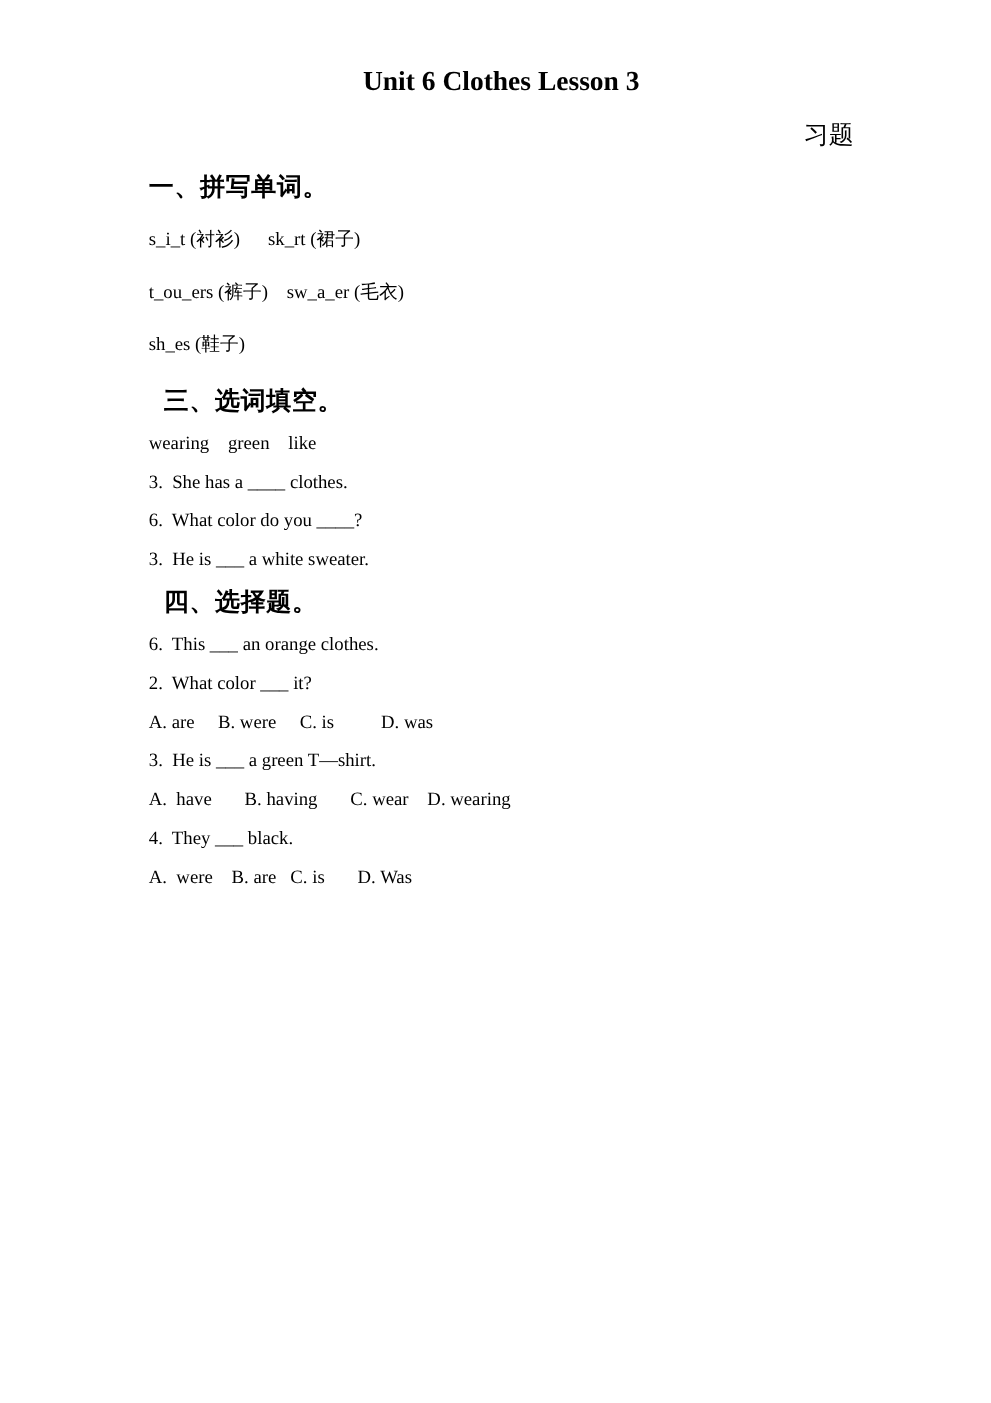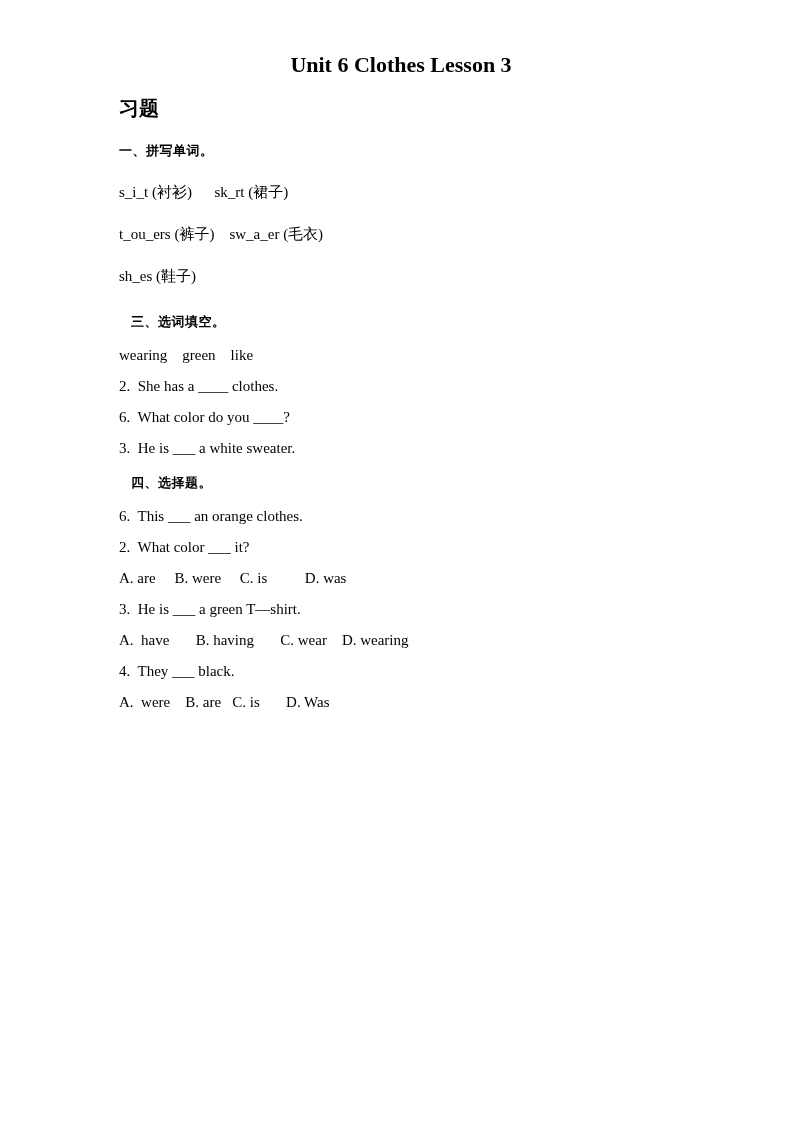--- a/index.html
+++ b/index.html
@@ -23,31 +23,31 @@
     font-family: "Liberation Serif", serif;
     font-size: 22px;
     font-weight: bold;
     text-align: center;
     line-height: 26px;
     margin: 0 0 17px 0;
   }
   .doc-subtitle {
     font-family: "Liberation Sans", sans-serif;
     font-size: 20px;
-    font-weight: bold;
-    text-align: left;
+    font-weight: normal;
+    text-align: right;
     line-height: 26px;
     margin: 0 0 16px 0;
   }
   .sec {
     margin: 0;
   }
   .sec-heading {
     font-family: "Liberation Sans", sans-serif;
-    font-size: 13px;
+    font-size: 20px;
     font-weight: bold;
     line-height: 27px;
     margin: 0 0 18px 0;
     letter-spacing: 0.5px;
   }
   .line {
     font-family: "Liberation Serif", serif;
     font-size: 15px;
     line-height: 20px;
     margin: 0 0 22px 0;
@@ -74,21 +74,21 @@
     <h3 class="sec-heading">一、拼写单词。</h3>
     <p class="line">s_i_t (衬衫)      sk_rt (裙子)</p>
     <p class="line">t_ou_ers (裤子)    sw_a_er (毛衣)</p>
     <p class="line">sh_es (鞋子)</p>
   </section>
 
 
   <section class="sec sec--tight">
     <h3 class="sec-heading">三、选词填空。</h3>
     <p class="line">wearing    green    like</p>
-    <p class="line">2.  She has a ____ clothes.</p>
+    <p class="line">3.  She has a ____ clothes.</p>
     <p class="line">6.  What color do you ____?</p>
     <p class="line">3.  He is ___ a white sweater.</p>
   </section>
 
   <section class="sec sec--tight">
     <h3 class="sec-heading">四、选择题。</h3>
     <p class="line">6.  This ___ an orange clothes.</p>
     <p class="line">2.  What color ___ it?</p>
     <p class="line">A. are     B. were     C. is          D. was</p>
     <p class="line">3.  He is ___ a green T—shirt.</p>

